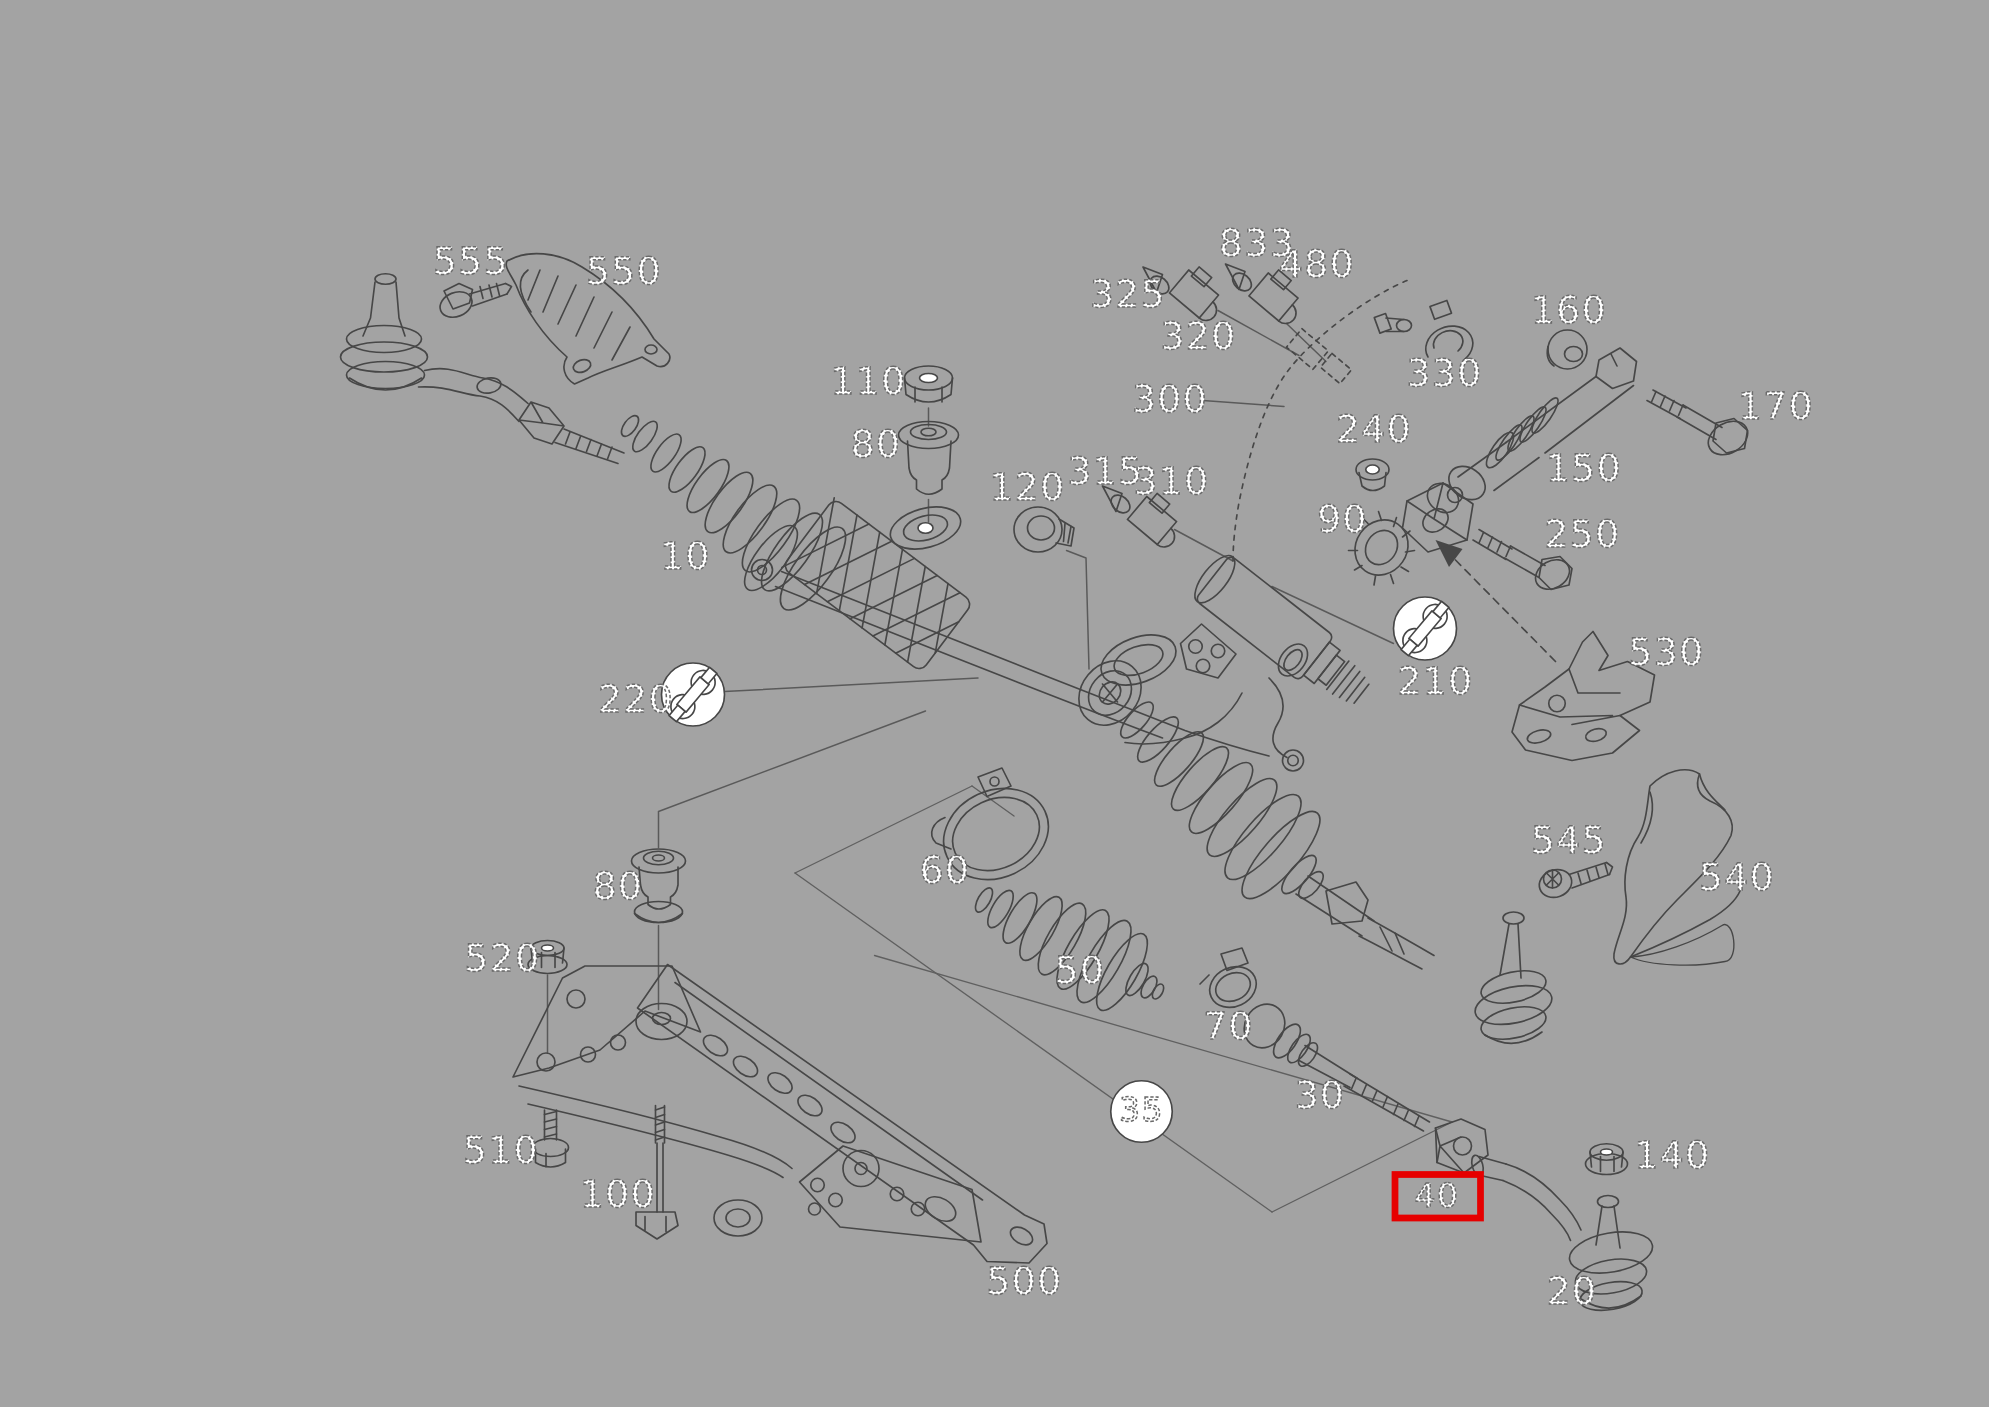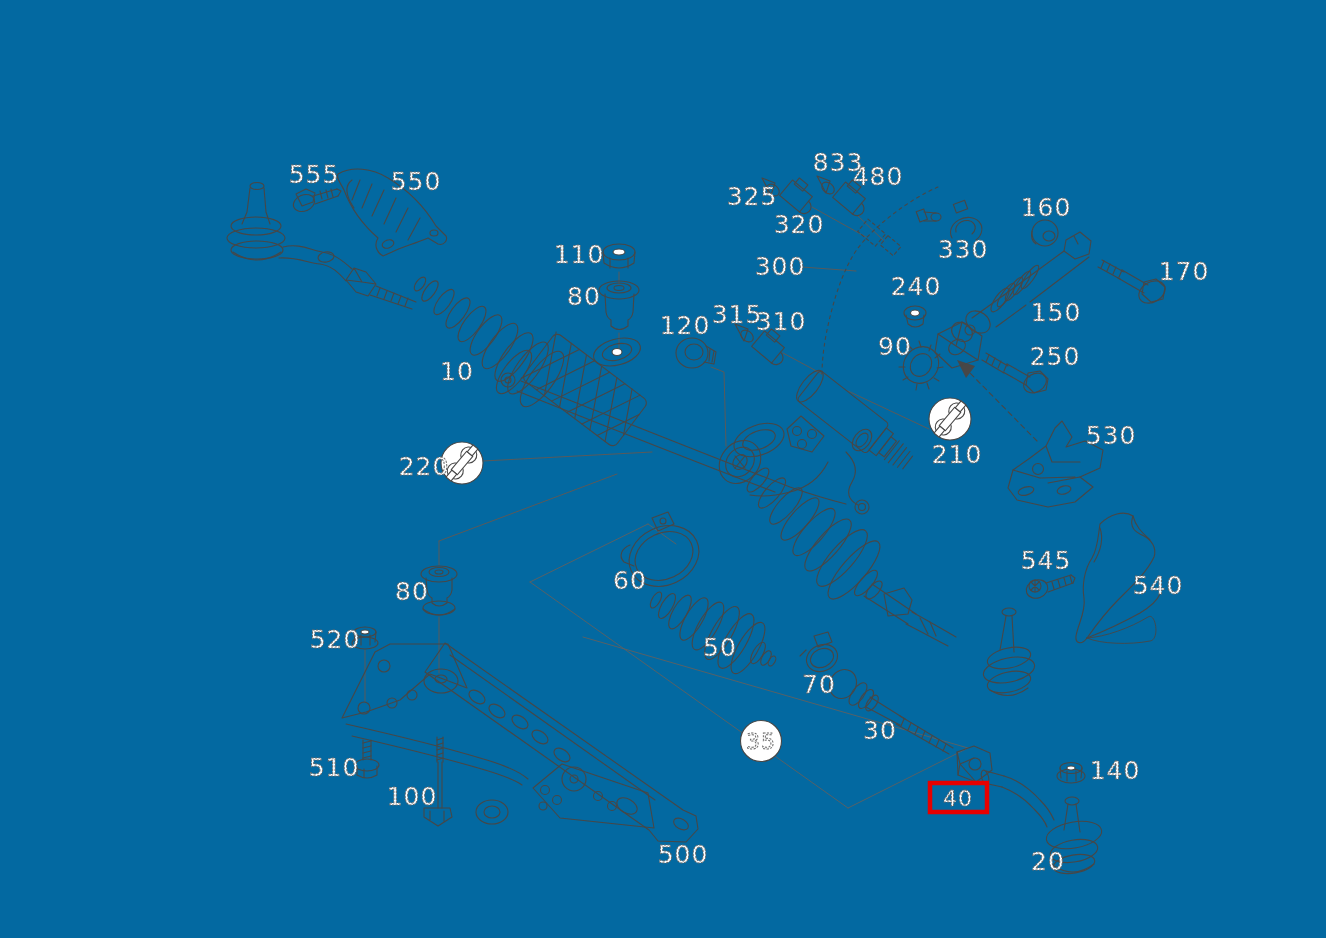--- a/index.html
+++ b/index.html
@@ -1,16 +1,16 @@
 <!DOCTYPE html>
 <html><head>
 <meta charset="utf-8">
 <style>
   html,body{margin:0;padding:0;background:#fff;}
-  #stage{position:relative;width:1326px;height:938px;background:#0369a1;overflow:hidden;
+  #stage{position:relative;width:1326px;height:938px;background:#a3a3a3;overflow:hidden;
          font-family:"DejaVu Sans",sans-serif;}
   #stage svg{position:absolute;left:0;top:0;}
   .part-label{
     font-family:"DejaVu Sans",sans-serif;
     font-size:25px;
     letter-spacing:1px;
     fill:#ffffff;
     stroke:#6a6a6a;
     stroke-width:1px;
     stroke-dasharray:2.2 1.3;

